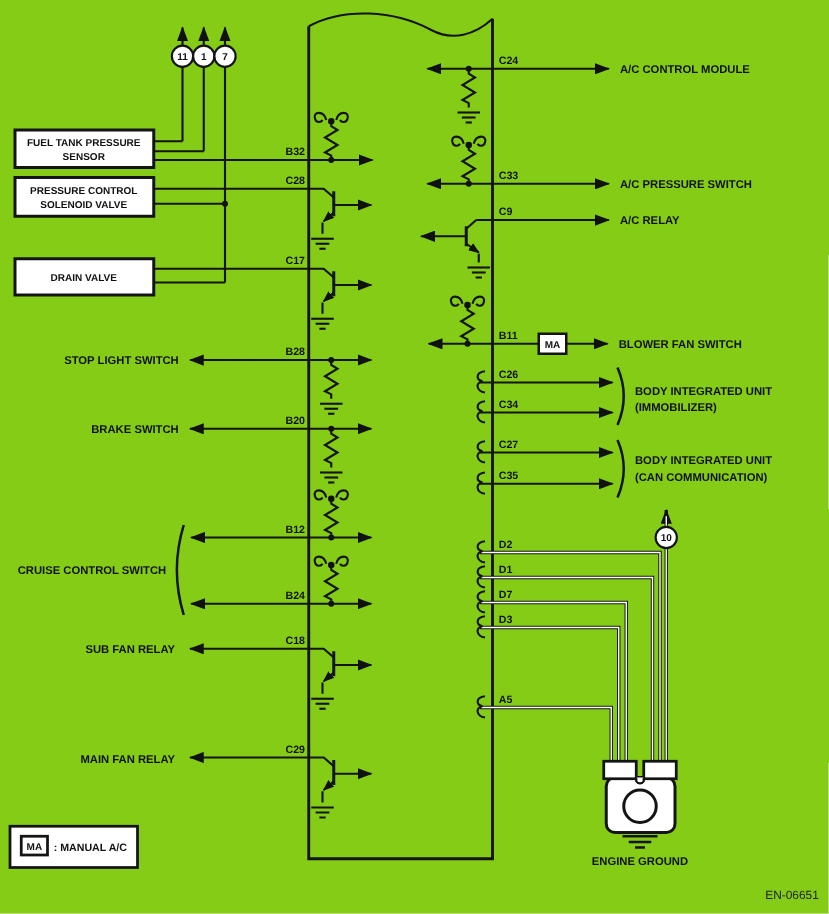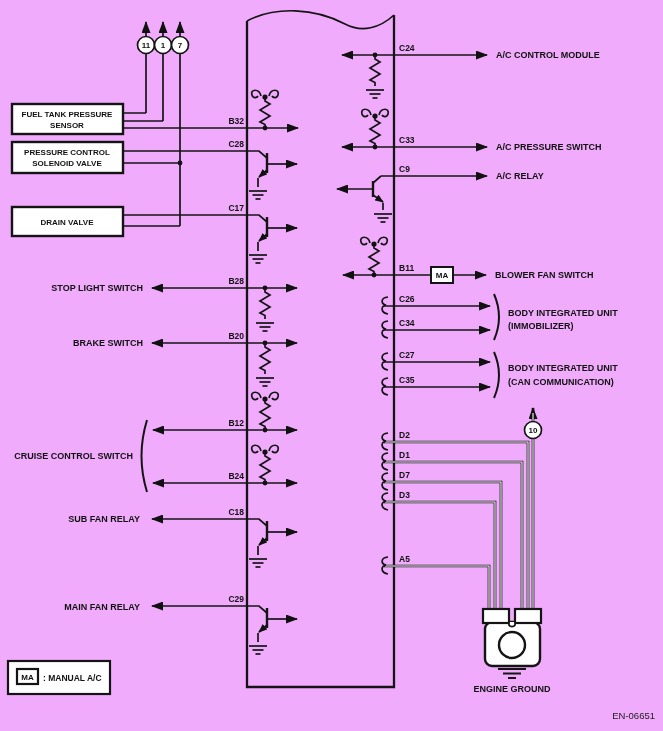--- a/index.html
+++ b/index.html
@@ -1,16 +1,16 @@
 <!DOCTYPE html>
 <html><head>
 <meta charset="utf-8">
 <style>
   html,body{margin:0;padding:0;background:#fff;}
-  .page{width:663px;height:731px;background:#f0abfc;position:relative;overflow:hidden;}
+  .page{width:663px;height:731px;background:#84cc16;position:relative;overflow:hidden;}
   svg{display:block;}
   .t{font-family:"Liberation Sans","DejaVu Sans",sans-serif;font-weight:bold;fill:#111;}
   .t8{font-size:8px;}
   .t85{font-size:8.5px;}
   .t9{font-size:9px;}
   .tref{font-size:8px;}
   .tid{font-family:"Liberation Sans","DejaVu Sans",sans-serif;font-weight:normal;font-size:9.5px;fill:#222;}
 </style>
 </head>
 <body>

